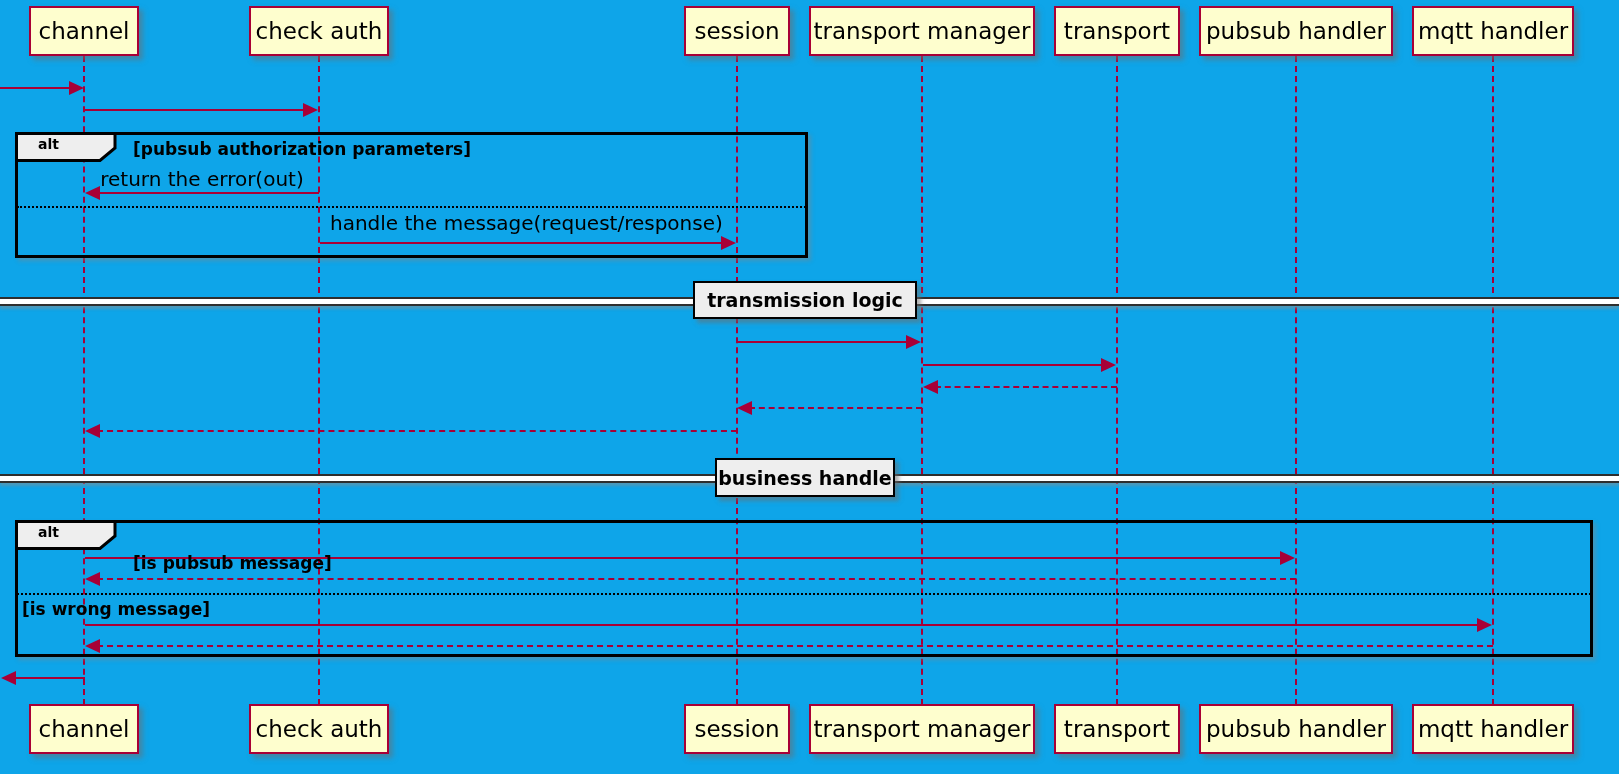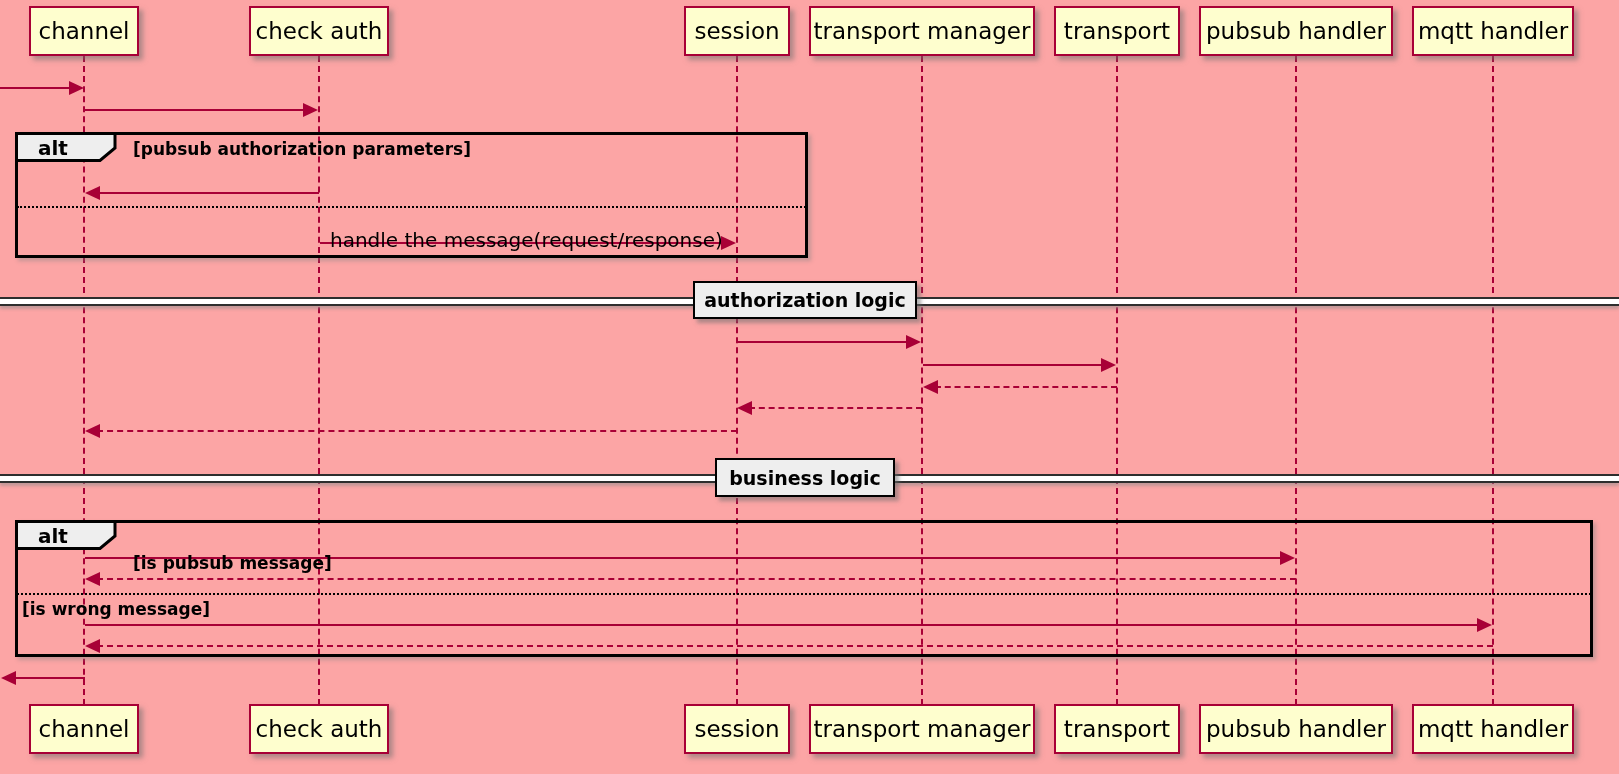--- a/index.html
+++ b/index.html
@@ -1,19 +1,19 @@
 <!DOCTYPE html>
 <html><head>
 <meta charset="utf-8">
 <style>
   html,body{margin:0;padding:0;background:#ffffff;}
   #diagram{
     position:relative;
     width:1619px;height:774px;
-    background:#fca5a5;
+    background:#0ea5e9;
     font-family:"DejaVu Sans","Liberation Sans",sans-serif;
     overflow:hidden;
   }
   
   .pbox{
     position:absolute;height:50px;box-sizing:border-box;
     background:#FEFECE;border:2.5px solid #A80036;
     box-shadow:4px 4px 5px rgba(110,110,110,.55);
     display:flex;align-items:center;justify-content:center;
     font-size:23px;color:#000;white-space:nowrap;z-index:7;
@@ -31,21 +31,21 @@
   .head.l{border-right:15px solid #A80036;border-top:7px solid transparent;border-bottom:7px solid transparent;}
   .msg-label{position:absolute;font-size:20px;color:#000;white-space:nowrap;z-index:6;}
   
   .frame{
     position:absolute;border:3px solid #000;box-sizing:border-box;
     background:transparent;z-index:4;
     box-shadow:3px 3px 4px rgba(130,130,130,.45);
   }
   .frame-tab{position:absolute;z-index:6;}
   .frame-tab-text{
-    position:absolute;z-index:7;font-size:20px;font-weight:bold;color:#000;text-align:center;
+    position:absolute;z-index:7;font-size:14px;font-weight:bold;color:#000;text-align:center;
   }
   .guard{position:absolute;z-index:6;font-size:17px;font-weight:bold;color:#000;white-space:nowrap;}
   .else-sep{position:absolute;height:0;border-top:2.5px dotted #000;z-index:5;}
   
   .divider-line{
     position:absolute;left:0;width:1619px;height:5px;background:#fff;
     border-top:2.5px solid #2e2e2e;border-bottom:2.5px solid #2e2e2e;z-index:3;
     box-shadow:0 3px 3px rgba(140,140,140,.5);
   }
   .divider-box{
@@ -90,49 +90,50 @@
   <div class="msg" style="left:85px;top:109px;width:221px"></div>
   <div class="head r" style="left:303px;top:103px"></div>
 
   <div class="frame" style="left:15px;top:132px;width:793px;height:126px"></div>
   <svg class="frame-tab" style="left:15px;top:132px" width="102" height="30">
     <path d="M1.5,1.5 H100 V16 L85,28.5 H1.5 Z" fill="#EEEEEE" stroke="#000000" stroke-width="3"></path>
   </svg>
   <div class="frame-tab-text" style="left:38px;top:136px">alt</div>
   <div class="guard" style="left:133px;top:139px">[pubsub authorization parameters]</div>
 
+  <div class="msg-label" style="left:85px;top:167px;width:234px;text-align:center">return the error(out)</div>
   <div class="msg" style="left:97px;top:192px;width:222px"></div>
   <div class="head l" style="left:85px;top:186px"></div>
 
   <div class="else-sep" style="left:17px;top:206px;width:789px"></div>
 
-  <div class="msg-label" style="left:330px;top:228px">handle the message(request/response)</div>
+  <div class="msg-label" style="left:330px;top:211px">handle the message(request/response)</div>
   <div class="msg" style="left:320px;top:242px;width:403px"></div>
   <div class="head r" style="left:721px;top:236px"></div>
 
   <div class="divider-line" style="top:297px"></div>
-  <div class="divider-box" style="left:693px;top:281px;width:224px;height:38px">authorization logic</div>
+  <div class="divider-box" style="left:693px;top:281px;width:224px;height:38px">transmission logic</div>
 
   <div class="msg" style="left:738px;top:341px;width:171px"></div>
   <div class="head r" style="left:906px;top:335px"></div>
 
   <div class="msg" style="left:923px;top:364px;width:180px"></div>
   <div class="head r" style="left:1101px;top:358px"></div>
 
   <div class="msg dashed" style="left:935px;top:386px;width:182px"></div>
   <div class="head l" style="left:923px;top:380px"></div>
 
   <div class="msg dashed" style="left:749px;top:407px;width:173px"></div>
   <div class="head l" style="left:737px;top:401px"></div>
 
   <div class="msg dashed" style="left:97px;top:430px;width:640px"></div>
   <div class="head l" style="left:85px;top:424px"></div>
 
   <div class="divider-line" style="top:474px"></div>
-  <div class="divider-box" style="left:715px;top:458px;width:180px;height:39px">business logic</div>
+  <div class="divider-box" style="left:715px;top:458px;width:180px;height:39px">business handle</div>
 
   <div class="frame" style="left:15px;top:520px;width:1578px;height:137px"></div>
   <svg class="frame-tab" style="left:15px;top:520px" width="102" height="30">
     <path d="M1.5,1.5 H100 V16 L85,28.5 H1.5 Z" fill="#EEEEEE" stroke="#000000" stroke-width="3"></path>
   </svg>
   <div class="frame-tab-text" style="left:38px;top:524px">alt</div>
   <div class="guard" style="left:133px;top:553px">[is pubsub message]</div>
 
   <div class="msg" style="left:85px;top:557px;width:1198px"></div>
   <div class="head r" style="left:1280px;top:551px"></div>

